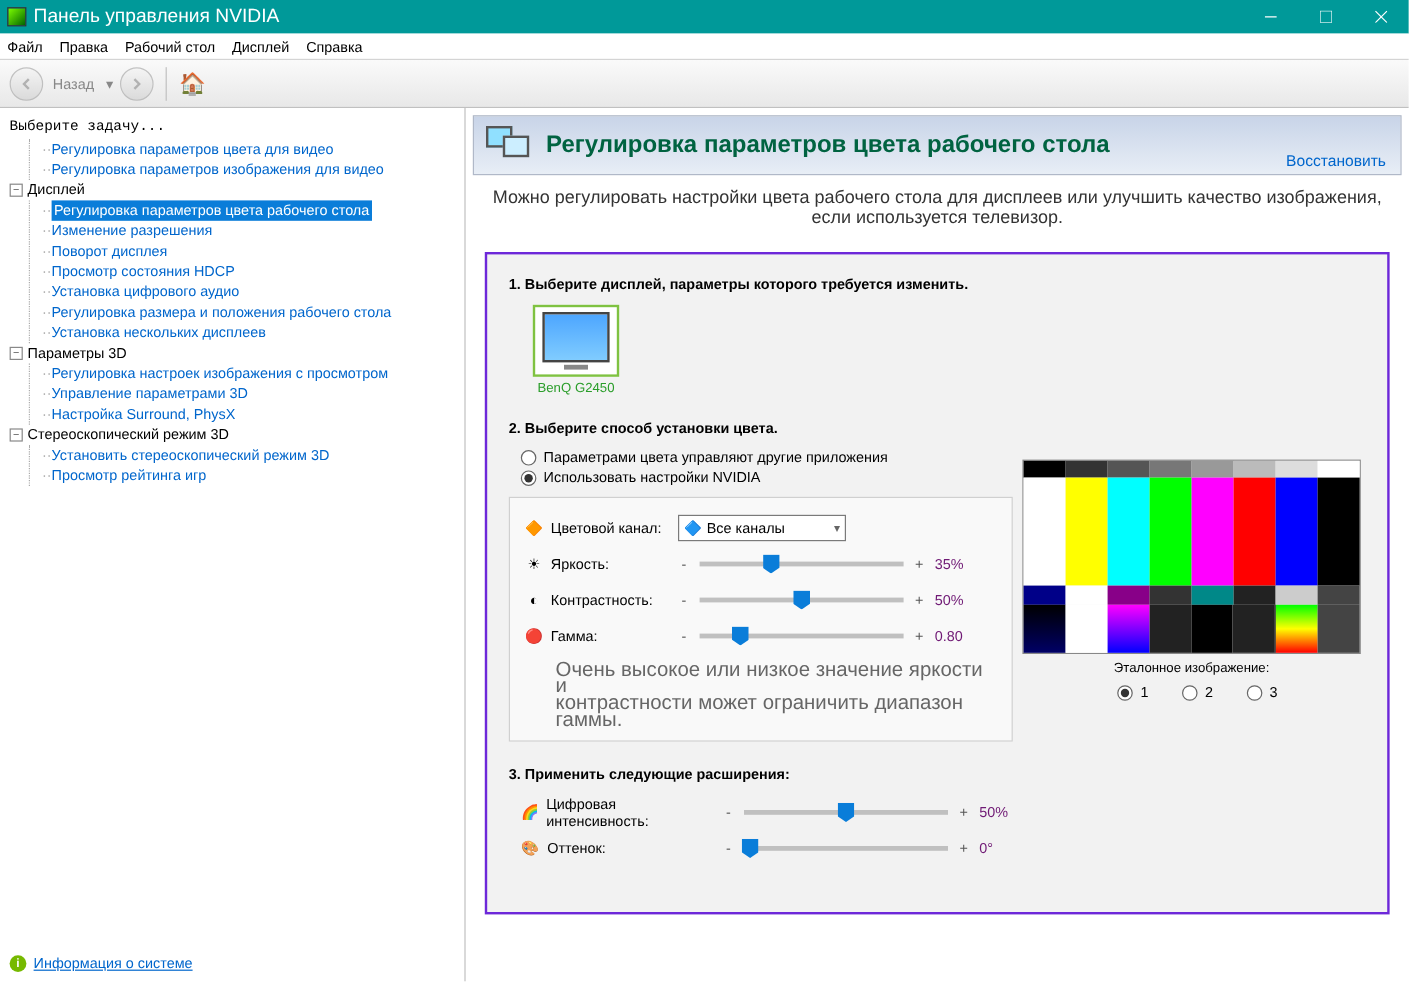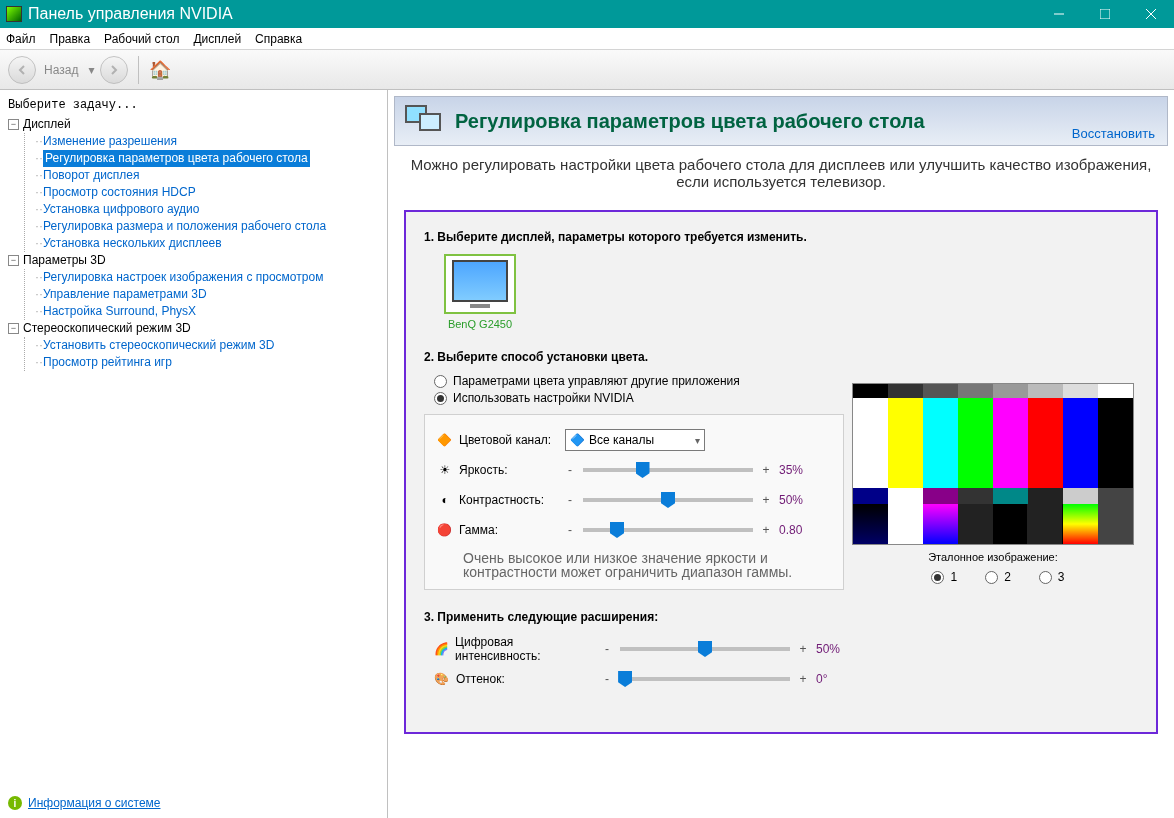--- a/index.html
+++ b/index.html
@@ -64,21 +64,21 @@
 .setting-row .sicon { width:16px; height:16px; display:flex; align-items:center; justify-content:center;}
 .selectbox { width:140px; height:22px; border:1px solid #7a7a7a; background:#fff; display:flex; align-items:center; padding:0 4px; gap:4px;}
 .selectbox .chev { margin-left:auto; color:#666; font-size:10px;}
 
 .slider-wrap { display:flex; align-items:center; gap:8px; }
 .slider-wrap .minus, .slider-wrap .plus { width:10px; text-align:center; color:#555;}
 .slider { width:170px; height:4px; background:#c0c0c0; position:relative;}
 .slider .thumb { position:absolute; width:14px; height:16px; background:#0a7dd9; top:-6px; transform:translateX(-50%); clip-path: polygon(0 0,100% 0,100% 70%,50% 100%,0 70%);}
 .slider-val { width:40px; text-align:left; color:#701a75;}
 
-.note { color:#666; font-size:14px; margin: 6px 0 0 26px; line-height:14px;}
+.note { color:#666; font-size:17px; margin: 6px 0 0 26px; line-height:14px;}
 
 .color-panel { position:absolute; right:4px; top:0; width:282px;margin-top:33px;}
 .color-bars { border:1px solid #888; }
 .bar-row { display:flex; }
 .bar-row div { flex:1; height: var(--h);}
 .grad-row { height:40px; display:flex;}
 .grad-row div { flex:1;}
 .ref-label { text-align:center; font-size:11px; margin-top:6px;}
 .ref-radios { display:flex; gap:18px; justify-content:center; margin-top:4px;}
 
@@ -130,24 +130,28 @@
       </svg>
     </div>
   <div class="sep"></div>
   <div class="home-icon">🏠</div>
 </div>
 
 <div class="main">
   <div class="sidebar">
     <div class="task-title">Выберите задачу...</div>
     <div class="tree" id="tree">
+        <div class="tree-children">
+          <div><span class="dots">··</span><span class="tree-link">Регулировка параметров цвета для видео</span></div>
+          <div><span class="dots">··</span><span class="tree-link">Регулировка параметров изображения для видео</span></div>
+        </div>
         <div><span class="tree-toggle">−</span><span class="tree-label">Дисплей</span></div>
         <div class="tree-children">
+          <div><span class="dots">··</span><span class="tree-link selected">Регулировка параметров цвета рабочего стола</span></div>
           <div><span class="dots">··</span><span class="tree-link">Изменение разрешения</span></div>
-          <div><span class="dots">··</span><span class="tree-link selected">Регулировка параметров цвета рабочего стола</span></div>
           <div><span class="dots">··</span><span class="tree-link">Поворот дисплея</span></div>
           <div><span class="dots">··</span><span class="tree-link">Просмотр состояния HDCP</span></div>
           <div><span class="dots">··</span><span class="tree-link">Установка цифрового аудио</span></div>
           <div><span class="dots">··</span><span class="tree-link">Регулировка размера и положения рабочего стола</span></div>
           <div><span class="dots">··</span><span class="tree-link">Установка нескольких дисплеев</span></div>
         </div>
         <div><span class="tree-toggle">−</span><span class="tree-label">Параметры 3D</span></div>
         <div class="tree-children">
           <div><span class="dots">··</span><span class="tree-link">Регулировка настроек изображения с просмотром</span></div>
           <div><span class="dots">··</span><span class="tree-link">Управление параметрами 3D</span></div>

